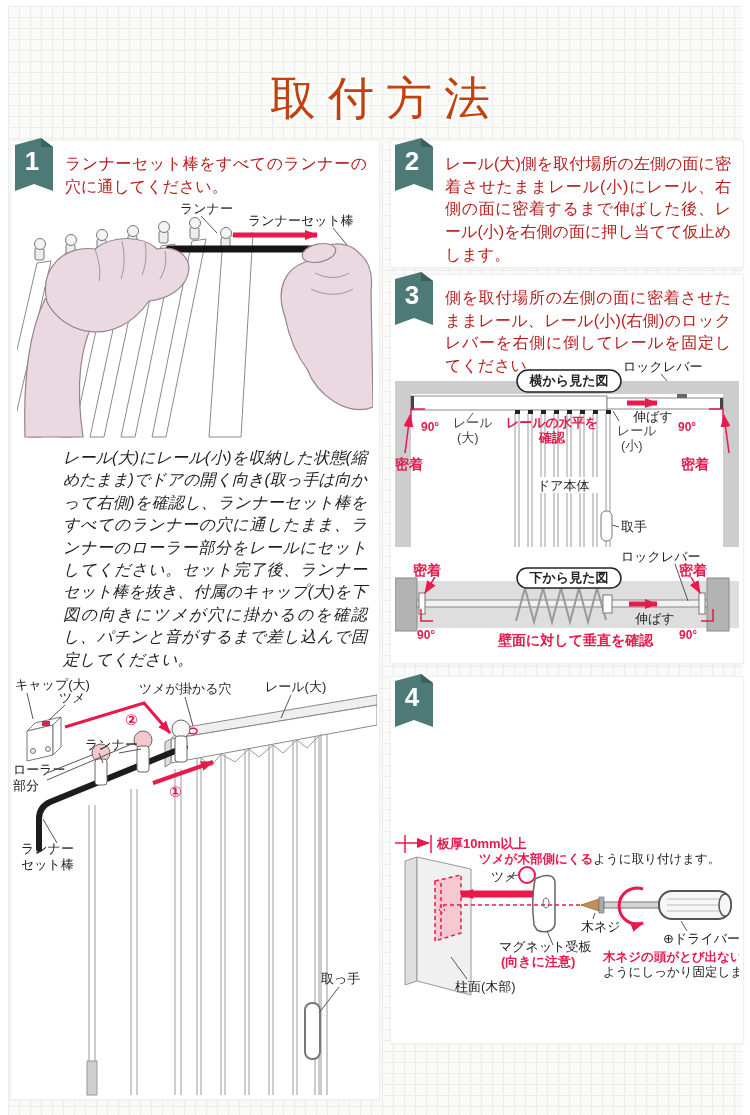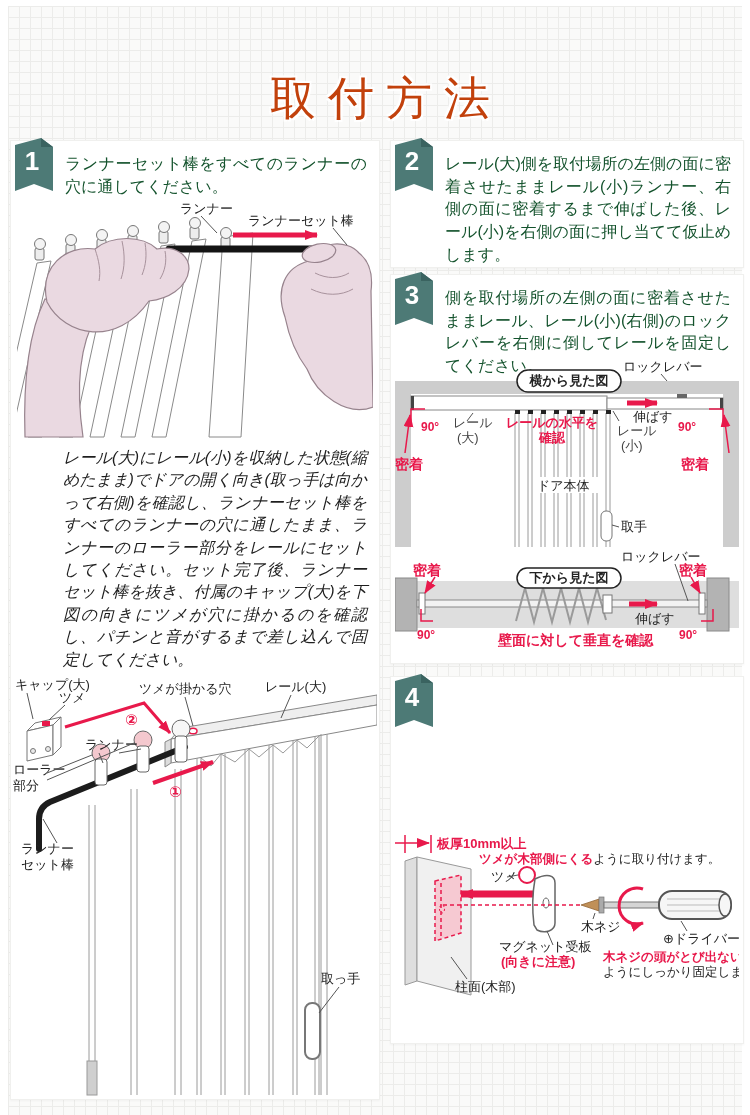--- a/index.html
+++ b/index.html
@@ -28,21 +28,21 @@
     position:absolute;background:#fff;border:1px solid #f0f0ee;
     box-shadow:0 1px 2px rgba(0,0,0,.04);
   }
   #box1{left:10px;top:140px;width:368px;height:958px;}
   #box2{left:390px;top:140px;width:352px;height:126px;}
   #box3{left:390px;top:274px;width:352px;height:388px;}
   #box4{left:390px;top:676px;width:352px;height:366px;}
   .badge{position:absolute;left:3px;top:-3px;width:40px;height:54px;}
   .step-text{
     padding:12px 12px 0 54px;font-size:16px;line-height:1.42;
-    text-align:justify;color:#14532d;
+    text-align:justify;color:#b91c1c;
   }
   .para{
     position:absolute;left:0;top:306px;width:100%;box-sizing:border-box;
     padding:0 12px 0 52px;font-size:16px;line-height:1.4;text-align:justify;color:#1e1e1e;font-style:italic;
   }
   .dia{position:absolute;}
   svg text{font-family:"Liberation Sans","DejaVu Sans",sans-serif;}
   .t{font-size:13px;fill:#222;}
   .t2{font-size:12.5px;fill:#222;}
   .tr{fill:#e8194b;font-weight:bold;}
@@ -220,21 +220,21 @@
     <line x1="326" y1="310" x2="306" y2="336" stroke="#555" stroke-width="1"></line>
   </svg>
 </div>
 
 <div class="box" id="box2">
   <svg class="badge" viewBox="0 0 40 54">
     <polygon points="1,7 27,0 39,9 39,53 20,46 1,53" fill="#4d7a76"></polygon>
     <polygon points="27,0 39,9 27,9" fill="#3a6360"></polygon>
     <text x="18" y="32" fill="#fff" font-size="26" font-weight="bold" text-anchor="middle">2</text>
   </svg>
-  <div class="step-text">レール(大)側を取付場所の左側の面に密着させたままレール(小)ランナー、右側の面に密着するまで伸ばした後、レール(小)を右側の面に押し当てて仮止めします。</div>
+  <div class="step-text">レール(大)側を取付場所の左側の面に密着させたままレール(小)にレール、右側の面に密着するまで伸ばした後、レール(小)を右側の面に押し当てて仮止めします。</div>
 </div>
 
 <div class="box" id="box3">
   <svg class="badge" viewBox="0 0 40 54">
     <polygon points="1,7 27,0 39,9 39,53 20,46 1,53" fill="#4d7a76"></polygon>
     <polygon points="27,0 39,9 27,9" fill="#3a6360"></polygon>
     <text x="18" y="32" fill="#fff" font-size="26" font-weight="bold" text-anchor="middle">3</text>
   </svg>
   <div class="step-text">側を取付場所の左側の面に密着させたままレール、レール(小)(右側)のロックレバーを右側に倒してレールを固定してください。</div>
 

